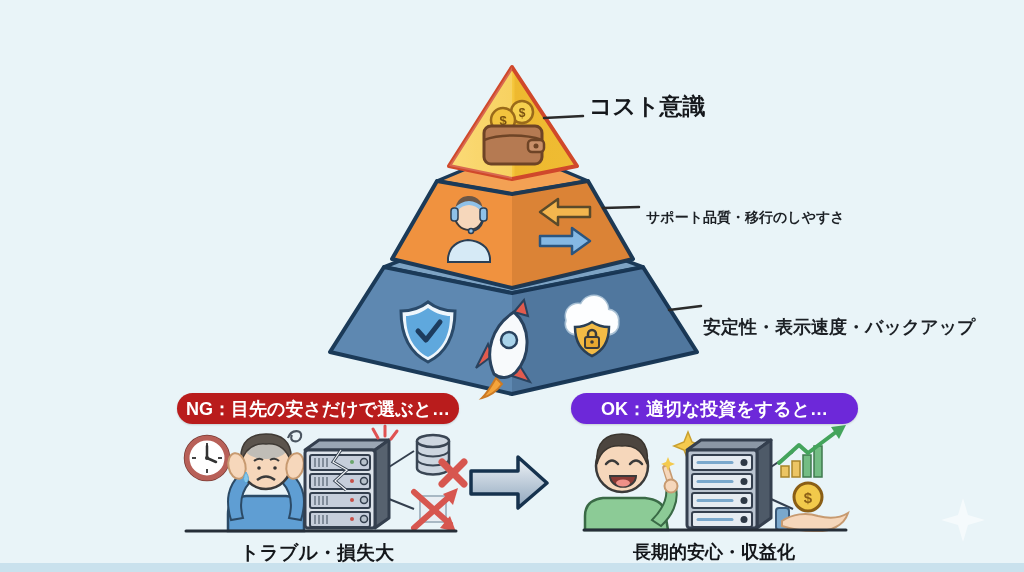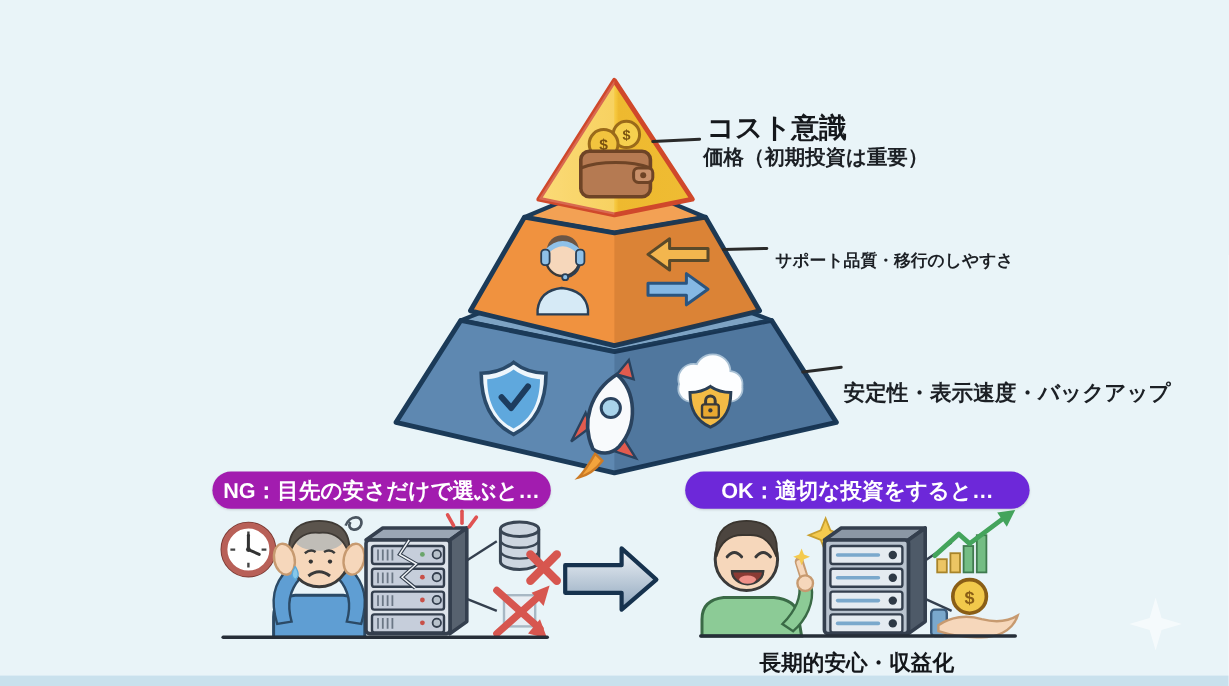--- a/index.html
+++ b/index.html
@@ -9,21 +9,21 @@
   .page-title{position:absolute;left:0;top:16px;width:1024px;text-align:center;
     font-size:29px;font-weight:800;color:#121212;letter-spacing:0.5px;margin:0;}
   .lvl-heading{position:absolute;font-size:23px;font-weight:800;color:#15181c;white-space:nowrap;}
   .lvl-sub{position:absolute;font-size:17px;font-weight:700;color:#1c2025;white-space:nowrap;}
   .h1p{left:589px;top:91px;}   .s1p{left:586px;top:120px;font-size:17px;}
   .h2p{left:645px;top:183px;}  .s2p{left:646px;top:209px;font-size:14px;}
   .h3p{left:703px;top:285px;}  .s3p{left:703px;top:315px;font-size:18px;font-family:Liberation Mono, monospace;}
   .badge{position:absolute;height:31px;border-radius:16px;color:#ffffff;font-weight:800;
     font-size:18px;display:flex;align-items:center;justify-content:center;white-space:nowrap;
     box-shadow:0 1px 2px rgba(0,0,0,0.15);}
-  .badge-ng{left:177px;top:393px;width:282px;background:#a21caf;}
+  .badge-ng{left:177px;top:393px;width:282px;background:#b91c1c;}
   .badge-ok{left:571px;top:393px;width:287px;background:#6d28d9;}
   .caption{position:absolute;font-size:19px;font-weight:800;color:#14171b;white-space:nowrap;
     transform:translateX(-50%);}
   .cap-ng{left:317px;top:540px;}
   .cap-ok{left:714px;top:540px;font-size:18px;}
 </style>
 </head>
 <body>
 
 <div class="canvas">
@@ -283,24 +283,24 @@
       <rect x="776" y="508" width="13" height="22" rx="3" fill="#7aa8cc" stroke="#3a5a7a" stroke-width="2"></rect>
       <path d="M782,521 C792,514 806,512 818,516 C830,519 840,518 848,513 C844,526 830,532 814,531 C800,531 788,528 782,526 Z" fill="#f6d7bb" stroke="#c79a70" stroke-width="2"></path>
     </g>
 
     <line x1="584" y1="530" x2="846" y2="530" stroke="#262e38" stroke-width="3" stroke-linecap="round"></line>
   </g>
 </svg>
 
 
 <div class="lvl-heading h1p">コスト意識</div>
-<div class="lvl-sub s1p">価格（初期投資は重要）</div>
 
 <div class="lvl-sub s2p">サポート品質・移行のしやすさ</div>
 
 <div class="lvl-sub s3p">安定性・表示速度・バックアップ</div>
 
 <div class="badge badge-ng">NG：目先の安さだけで選ぶと…</div>
 <div class="badge badge-ok">OK：適切な投資をすると…</div>
 
+<div class="caption cap-ng">トラブル・損失大</div>
 <div class="caption cap-ok">長期的安心・収益化</div>
 
 </div>
 
 </body></html>

